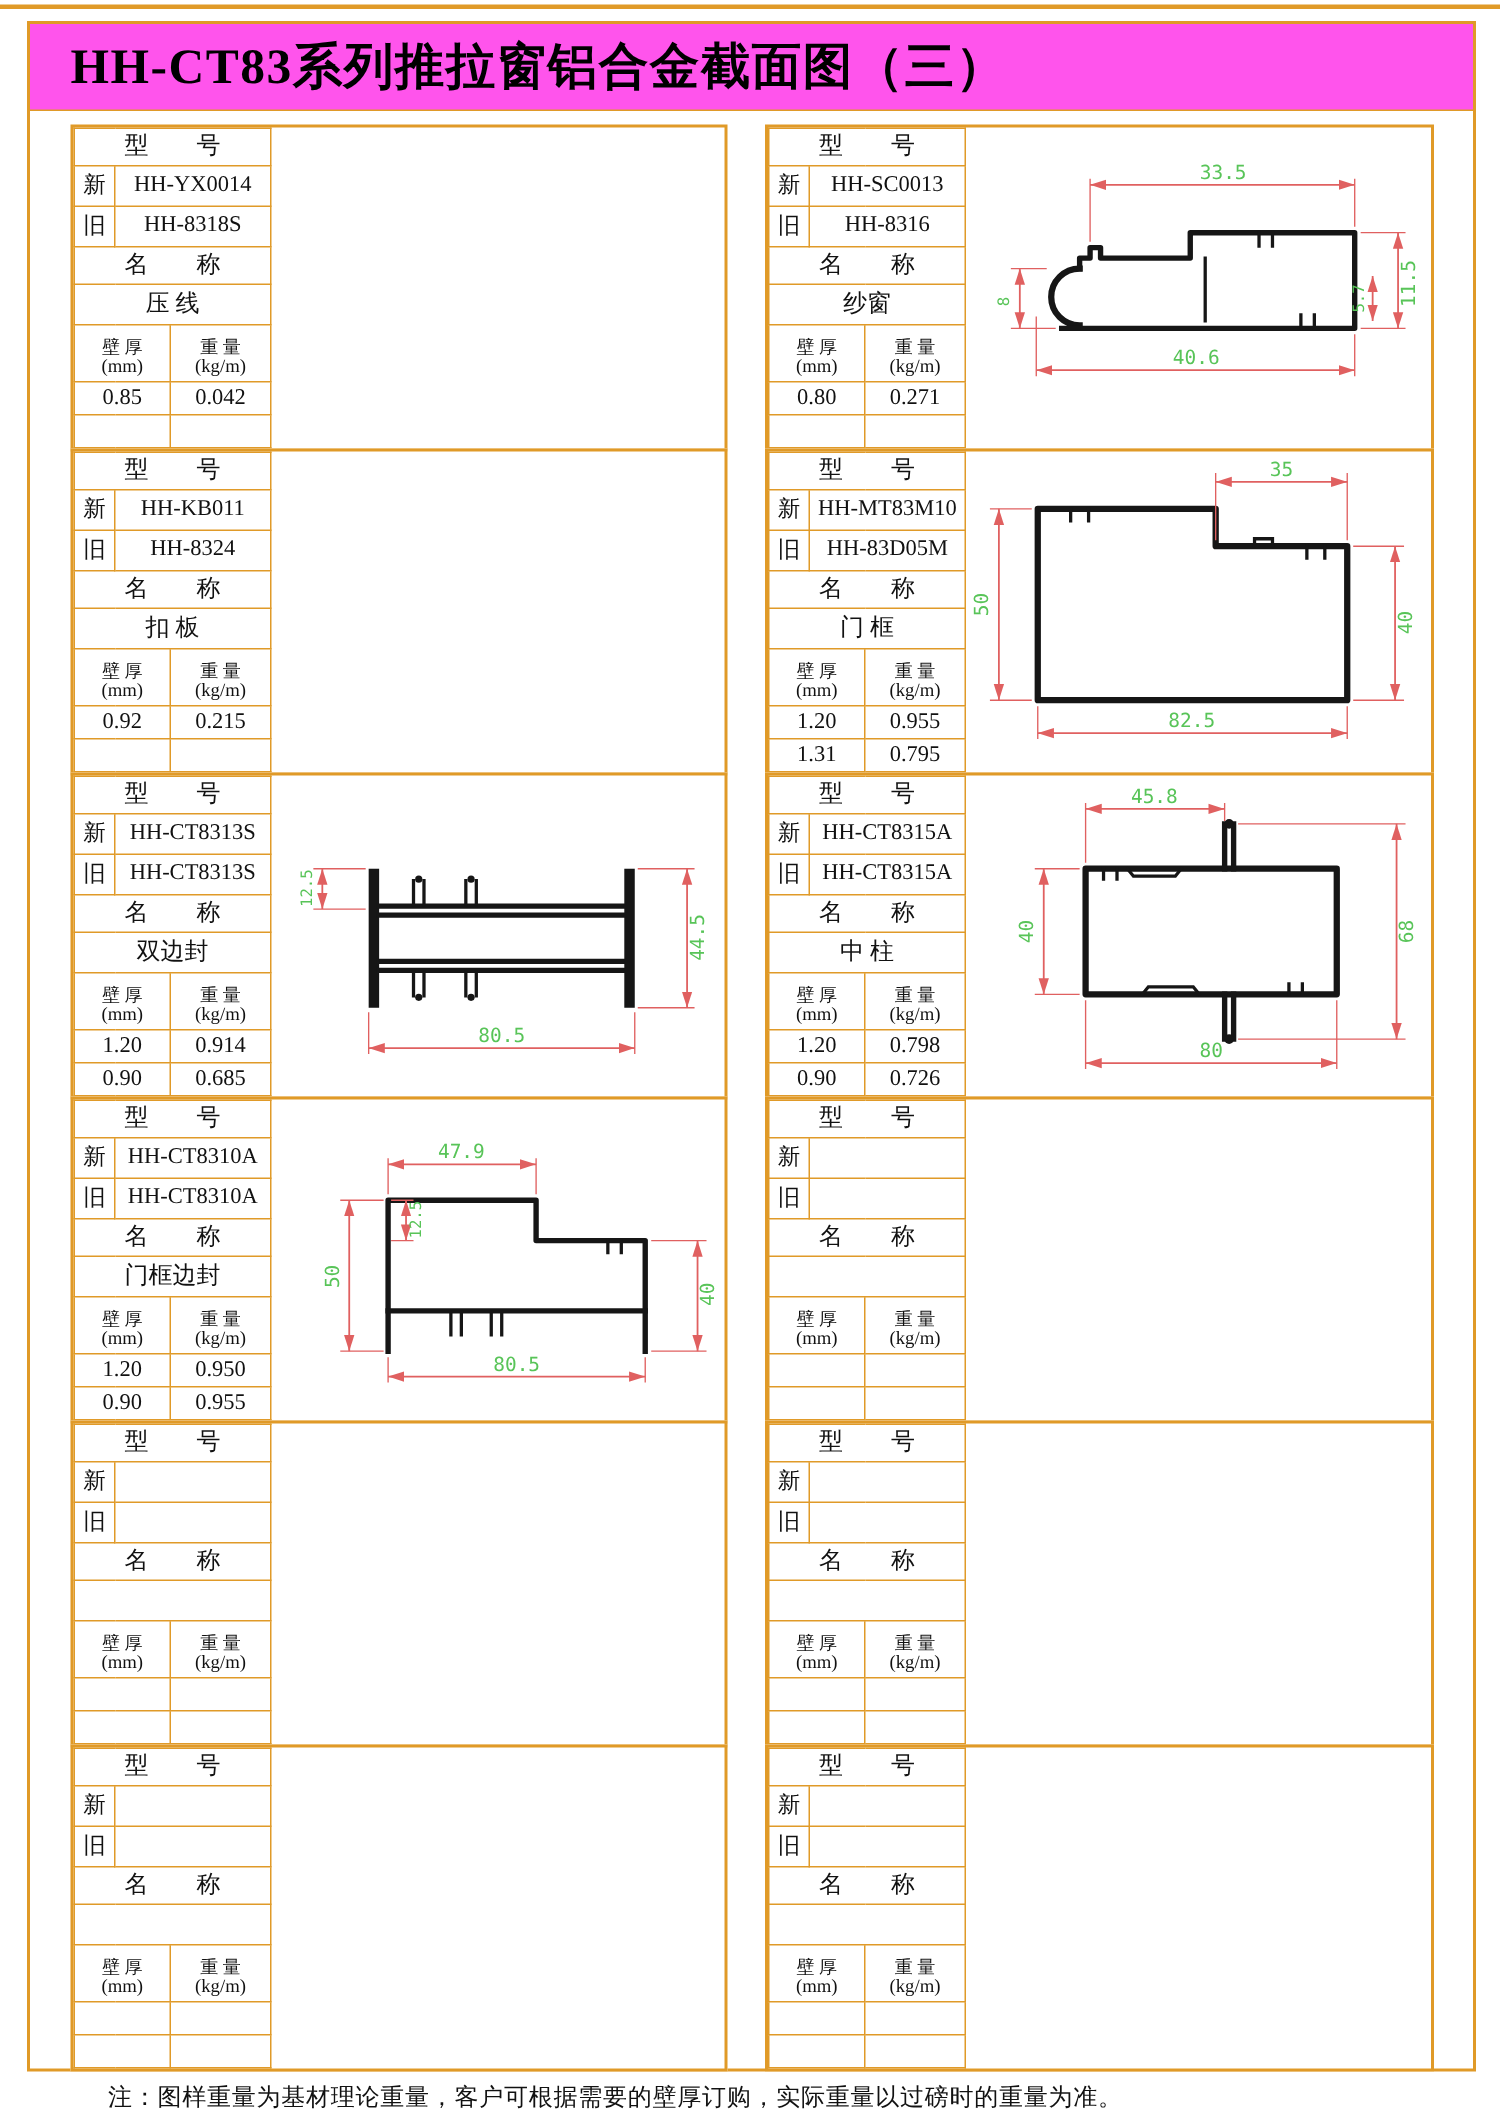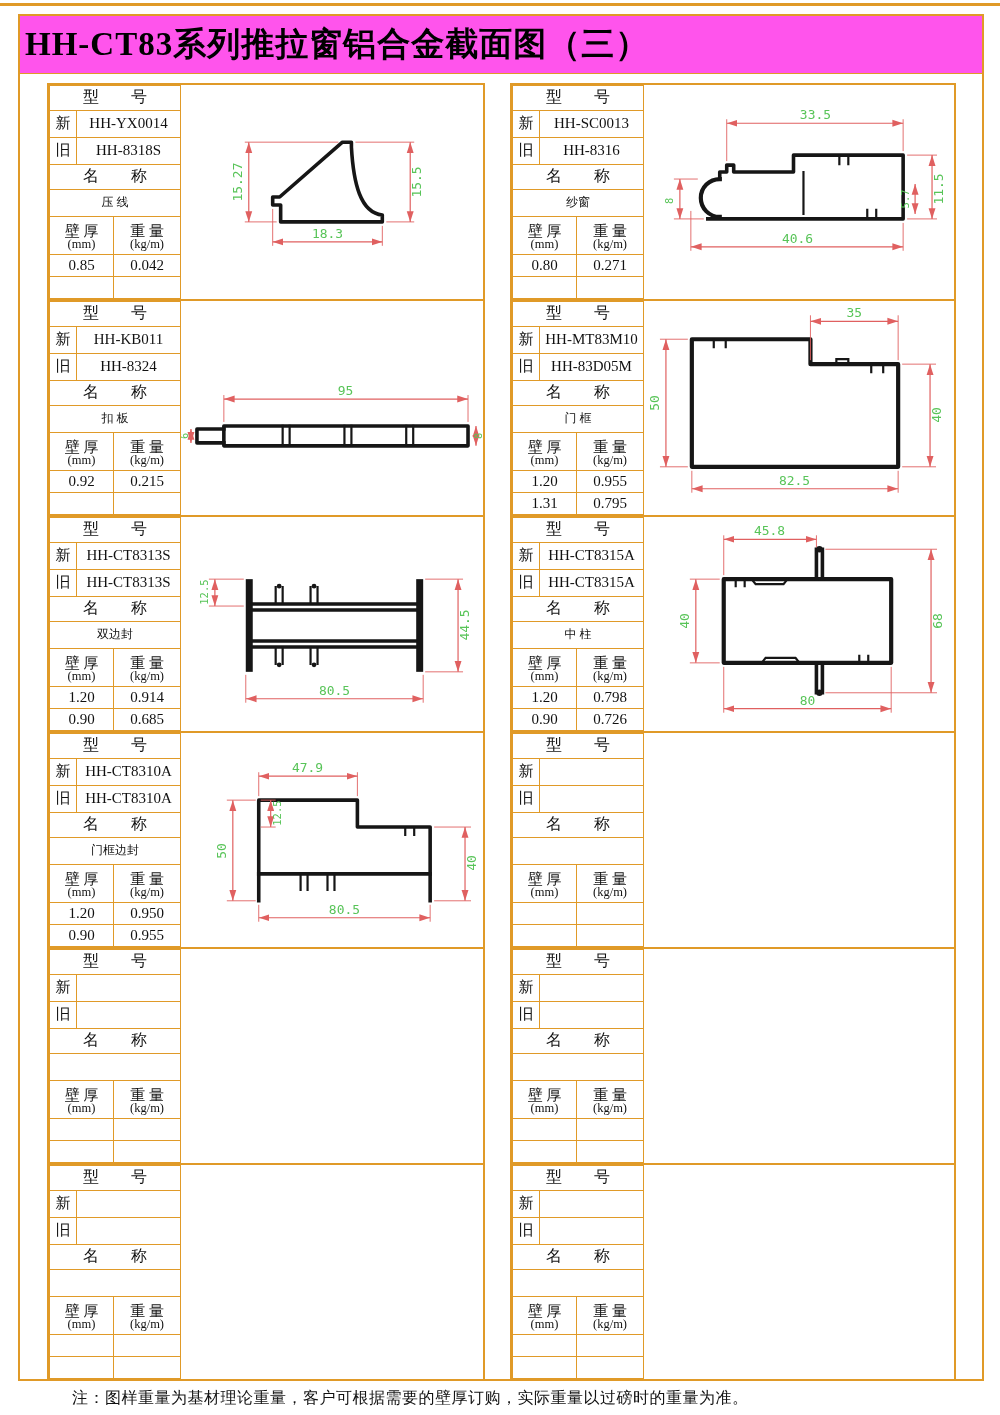--- a/index.html
+++ b/index.html
@@ -4,41 +4,41 @@
 <style>
   :root{
     --orange:#E09A28; --magenta:#FF54EC; --red:#E06060; --green:#58C458; --ink:#161616;
   }
   *{box-sizing:border-box;margin:0;padding:0}
   body{width:1000px;height:1415px;background:#fff;position:relative;
        font-family:"Liberation Serif","DejaVu Serif",serif;color:#111}
   .top-rule{position:absolute;left:0;top:3px;width:1000px;height:3px;background:var(--orange)}
   .sheet{position:absolute;left:18px;top:14px;width:966px;height:1367px;border:2px solid var(--orange)}
   .hdrbar{height:58px;background:var(--magenta);display:flex;align-items:center;
-          padding-left:5px;border-bottom:1px solid var(--orange)}
+          padding-left:27px;border-bottom:1px solid var(--orange)}
   .hdrbar span{font-size:33px;font-weight:bold;letter-spacing:1px;color:#000}
   .content{display:flex;padding-top:9px;align-items:flex-start}
   .margin-l{width:27px;flex:0 0 27px}
   .margin-g{width:25px;flex:0 0 25px}
   .col{display:flex;flex-direction:column}
   .col.left{width:438px;flex:0 0 438px}
   .col.right{width:446px;flex:0 0 446px}
   .cell{height:218px;border:2px solid var(--orange);display:flex;background:#fff}
   .cell + .cell{margin-top:-2px}
   .spec{border-collapse:collapse;width:131px;flex:0 0 131px;height:100%;table-layout:fixed}
   .spec td{border:1.5px solid var(--orange);text-align:center;vertical-align:middle;
            padding:0;overflow:hidden;font-size:15px;white-space:nowrap}
   .spec .hdr{font-size:16px}
-  .spec .nm{font-size:12px}
+  .spec .nm{font-size:16px}
   .spec tr.r-a{height:24px}
   .spec tr.r-b{height:26px}
   .spec tr.r-c{height:37px}
   .spec tr.r-d{height:21px}
   .spec td .sub{display:block;font-size:12.5px;line-height:12px;margin-top:-1px}
-  .spec td .l1{display:block;font-size:15px;line-height:16px;margin-top:2px}
+  .spec td .l1{display:block;font-size:12px;line-height:16px;margin-top:2px}
   .draw{flex:1 1 auto;position:relative}
   .draw svg{display:block;width:100%;height:100%}
   .pf{stroke:var(--ink);fill:none;stroke-width:3.6;stroke-linejoin:round;stroke-linecap:square}
   .pf4{stroke:var(--ink);fill:none;stroke-width:4.2;stroke-linejoin:round;stroke-linecap:square}
   .pft{stroke:var(--ink);fill:none;stroke-width:2.2;stroke-linecap:square}
   .dot{fill:var(--ink)}
   .dim{stroke:var(--red);stroke-width:1.2}
   .ext{stroke:var(--red);stroke-width:0.9}
   .g{fill:var(--green);font-family:"DejaVu Sans Mono",monospace;font-size:13px}
   .g.s{font-size:10.5px}
@@ -104,37 +104,20 @@
             <tr class="r-d">
                   <td colspan="2">0.85</td>
                   <td>0.042</td>
                 </tr>
             <tr class="r-d">
                   <td colspan="2"></td>
                   <td></td>
                 </tr>
           </tbody>
             </table>
-          <div class="draw">
-            <svg viewBox="0 0 303 214">
-              <path class="pf" d="M162,57 L99,112 L92,112 L92,120 L100,120 L100,137 L202,137 L202,130 C180,128 173,98 171,62 L171,57 Z"></path>
-              <line class="ext" x1="158" y1="57" x2="64" y2="57"></line>
-              <line class="ext" x1="96" y1="137" x2="64" y2="137"></line>
-              <line class="dim" x1="68" y1="57" x2="68" y2="137" marker-start="url(#ar)" marker-end="url(#ar)"></line>
-              <text class="g" transform="translate(61,97) rotate(-90)" text-anchor="middle">15.27</text>
-              <line class="ext" x1="175" y1="57" x2="234" y2="57"></line>
-              <line class="ext" x1="206" y1="137" x2="234" y2="137"></line>
-              <line class="dim" x1="230" y1="57" x2="230" y2="137" marker-start="url(#ar)" marker-end="url(#ar)"></line>
-              <text class="g" transform="translate(241,97) rotate(-90)" text-anchor="middle">15.5</text>
-              <line class="ext" x1="92" y1="124" x2="92" y2="161"></line>
-              <line class="ext" x1="202" y1="141" x2="202" y2="161"></line>
-              <line class="dim" x1="92" y1="157" x2="202" y2="157" marker-start="url(#ar)" marker-end="url(#ar)"></line>
-              <text class="g" x="147" y="153" text-anchor="middle">18.3</text>
-            </svg>
-          </div>
         </div>
 
         <div class="cell">
           <table class="spec">
             <colgroup>
                 <col style="width:27px">
                 <col style="width:37px">
                 <col style="width:67px">
               </colgroup>
             <tbody>
@@ -168,35 +151,20 @@
             <tr class="r-d">
                   <td colspan="2">0.92</td>
                   <td>0.215</td>
                 </tr>
             <tr class="r-d">
                   <td colspan="2"></td>
                   <td></td>
                 </tr>
           </tbody>
             </table>
-          <div class="draw">
-            <svg viewBox="0 0 303 214">
-              <rect class="pf" x="43" y="125" width="245" height="20"></rect>
-              <path class="pf" d="M43,128 L16,128 L16,142 L43,142"></path>
-              <path class="pft" d="M102,125 v20 M109,125 v20 M164,125 v20 M171,125 v20 M226,125 v20 M233,125 v20"></path>
-              <line class="ext" x1="43" y1="121" x2="43" y2="94"></line>
-              <line class="ext" x1="288" y1="121" x2="288" y2="94"></line>
-              <line class="dim" x1="43" y1="98" x2="288" y2="98" marker-start="url(#ar)" marker-end="url(#ar)"></line>
-              <text class="g" x="165" y="94" text-anchor="middle">95</text>
-              <line class="dim" x1="10" y1="128" x2="10" y2="142" marker-start="url(#ar)" marker-end="url(#ar)"></line>
-              <text class="g s" transform="translate(7,135) rotate(-90)" text-anchor="middle">6</text>
-              <line class="dim" x1="296" y1="125" x2="296" y2="145" marker-start="url(#ar)" marker-end="url(#ar)"></line>
-              <text class="g s" transform="translate(302,135) rotate(-90)" text-anchor="middle">8</text>
-            </svg>
-          </div>
         </div>
 
         <div class="cell">
           <table class="spec">
             <colgroup>
                 <col style="width:27px">
                 <col style="width:37px">
                 <col style="width:67px">
               </colgroup>
             <tbody>

